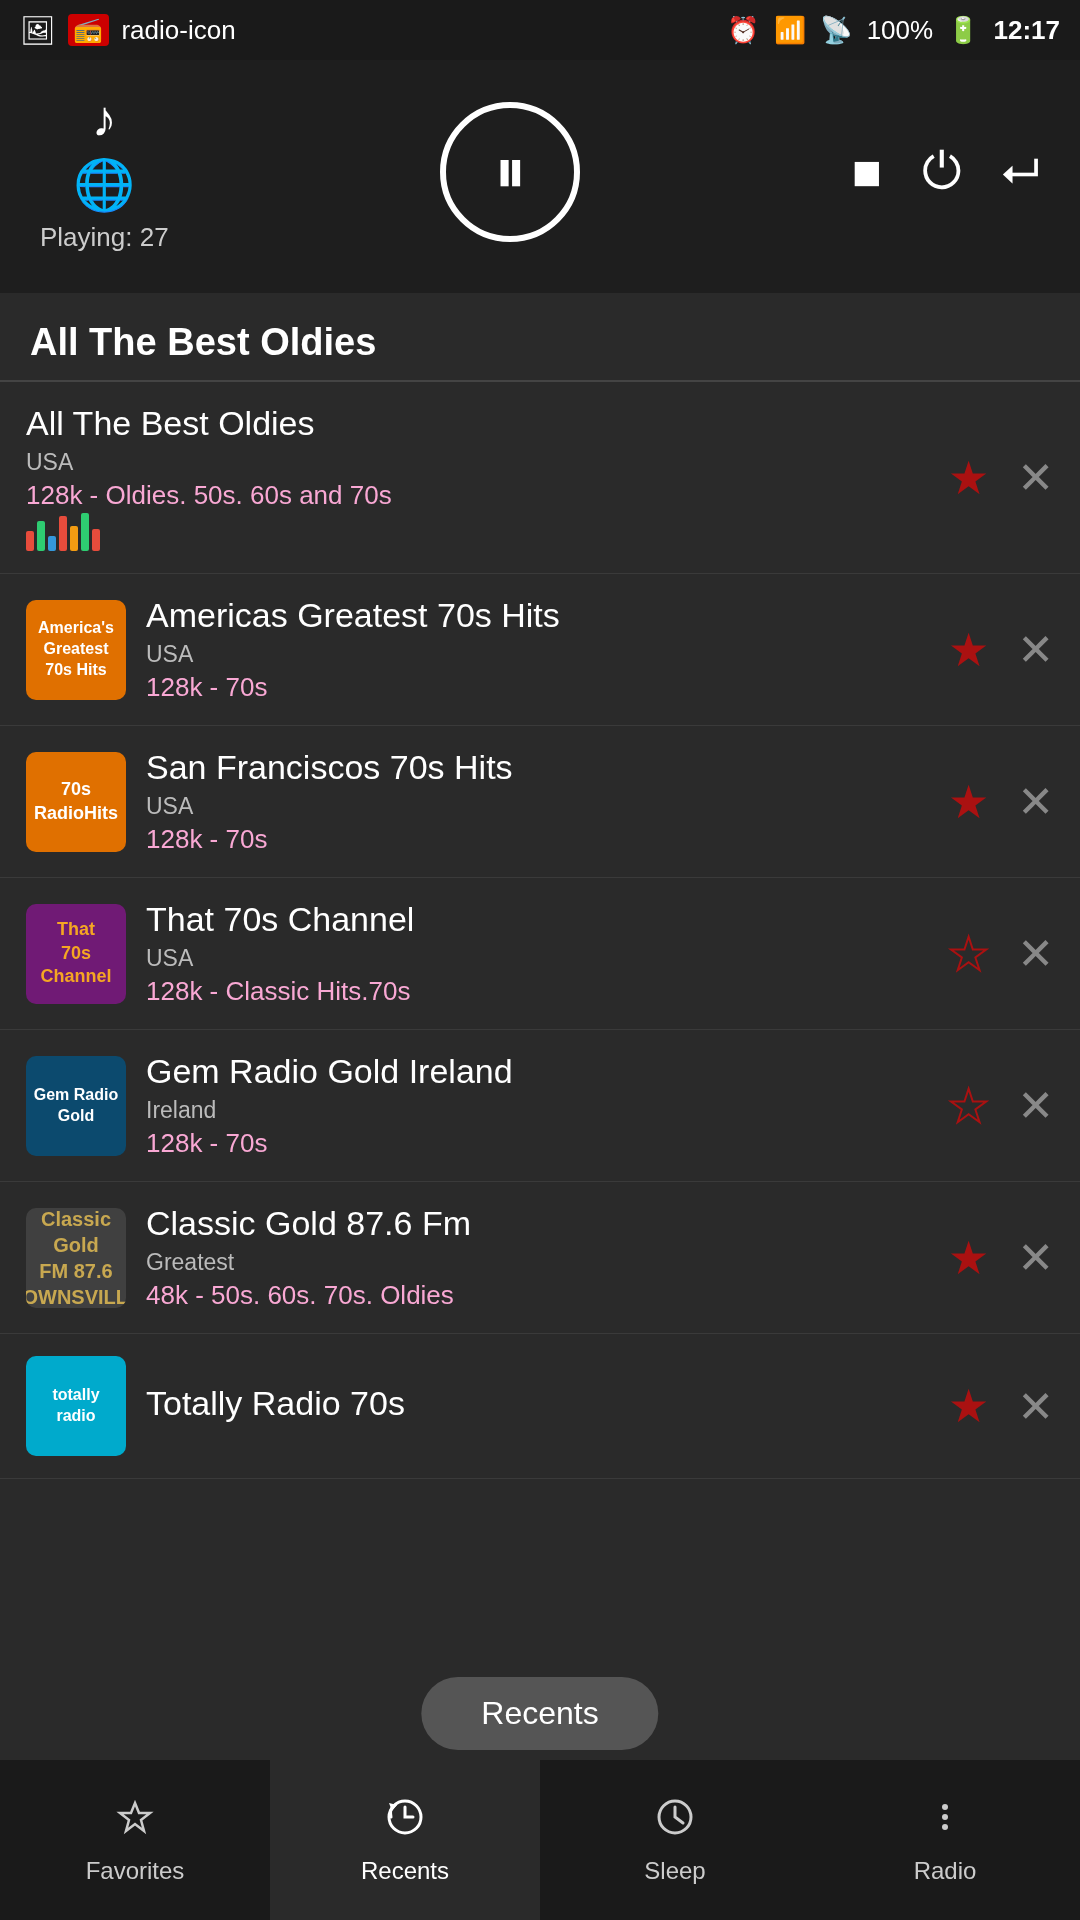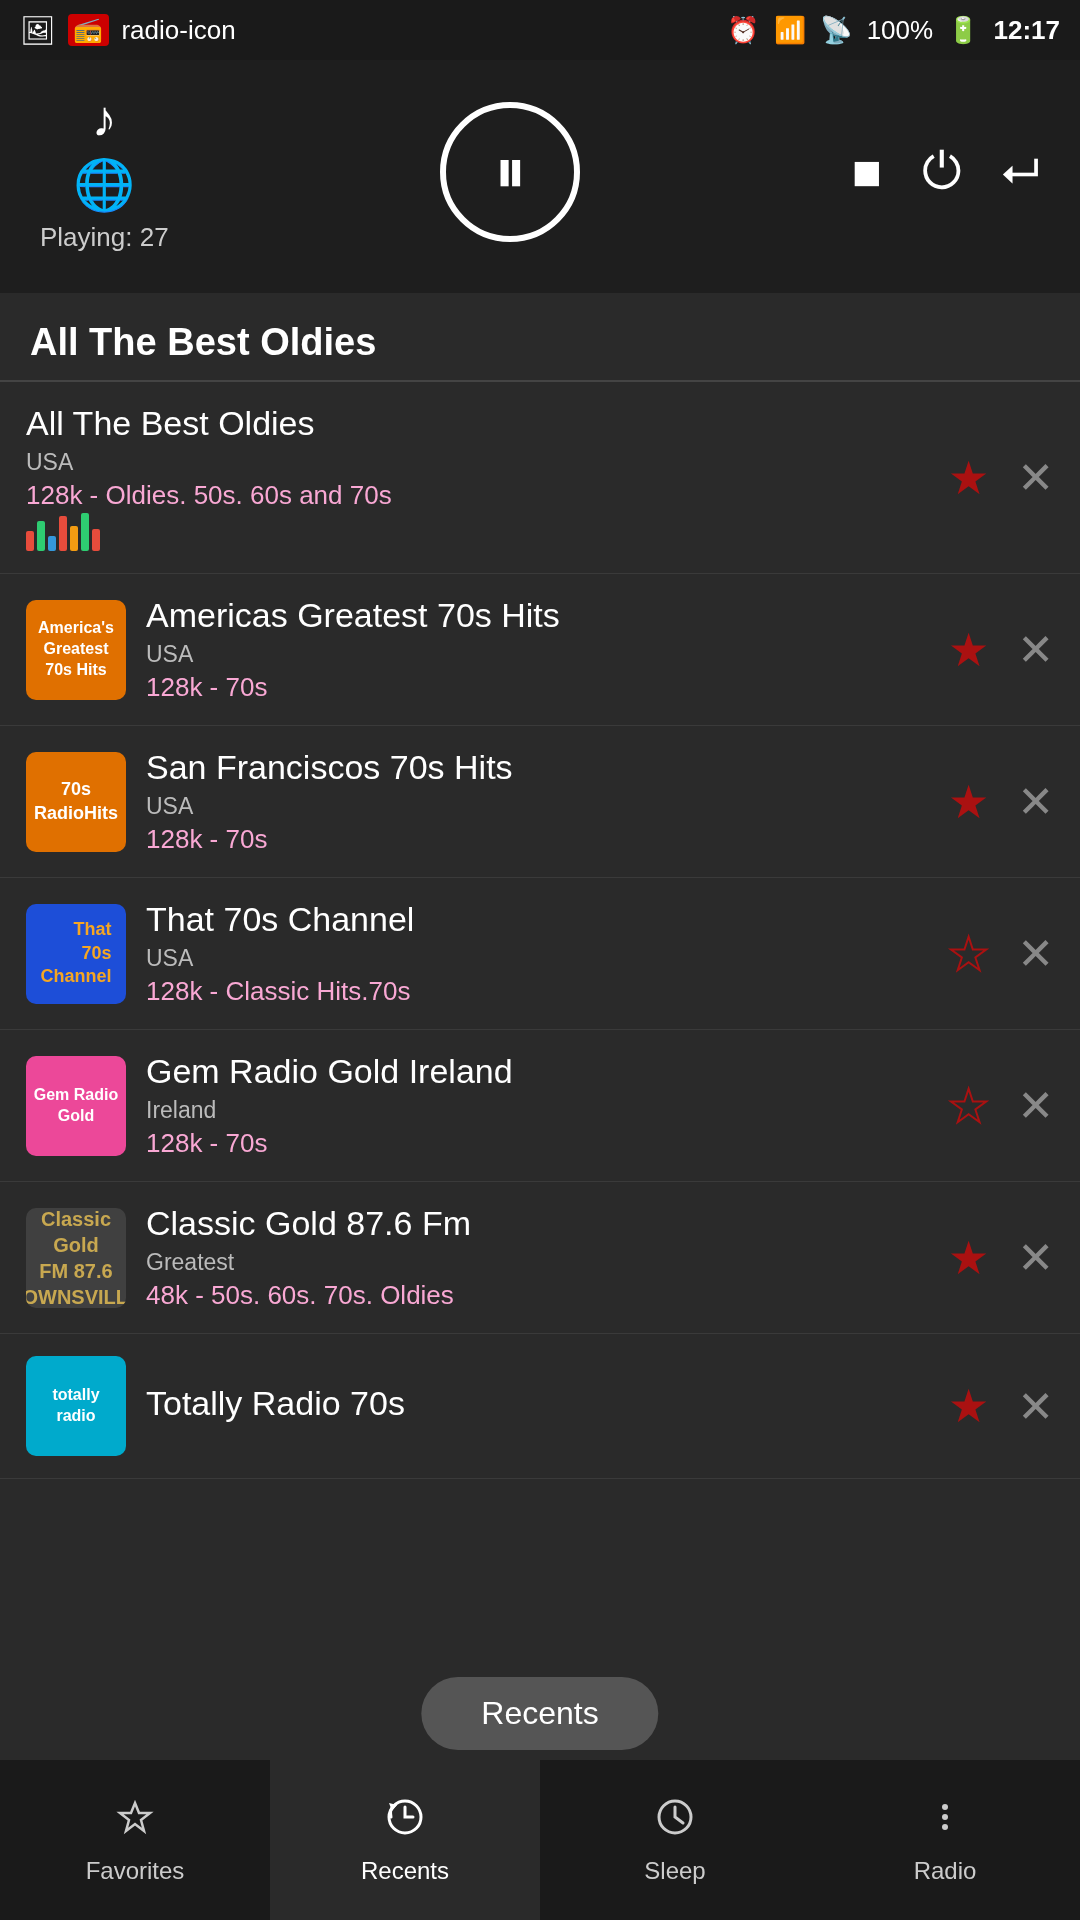--- a/index.html
+++ b/index.html
@@ -147,22 +147,22 @@
     .nav-item.active { background: #2a2a2a; }
     .nav-icon { font-size: 44px; color: #ccc; }
     .nav-label { font-size: 24px; color: #ccc; }
     .nav-item.active .nav-icon { color: #fff; }
     .nav-item.active .nav-label { color: #fff; }
 
     
     .logo-oldies { background: #1a1a1a; color: #fff; font-size: 16px; }
     .logo-70s-americas { background: #e07000; color: #fff; font-size: 16px; }
     .logo-sf70s { background: #e07000; color: #fff; font-size: 18px; }
-    .logo-that70s { background: #1d4ed8; color: #f5a623; font-size: 18px; text-align: right; }
-    .logo-gem { background: #ec4899; color: #fff; font-size: 16px; }
+    .logo-that70s { background: #701a75; color: #f5a623; font-size: 18px; }
+    .logo-gem { background: #0c4a6e; color: #fff; font-size: 16px; }
     .logo-classic { background: #404040; color: #c8a850; font-size: 20px; }
     .logo-totally { background: #00aacc; color: #fff; font-size: 16px; }
   </style>
 </head>
 <body>
 
 <div class="status-bar">
   <div class="status-left">
     <span>🖼</span>
     <span style="font-size:24px;background:#cc0000;color:#fff;padding:2px 6px;border-radius:4px;font-weight:bold;">📻</span>

